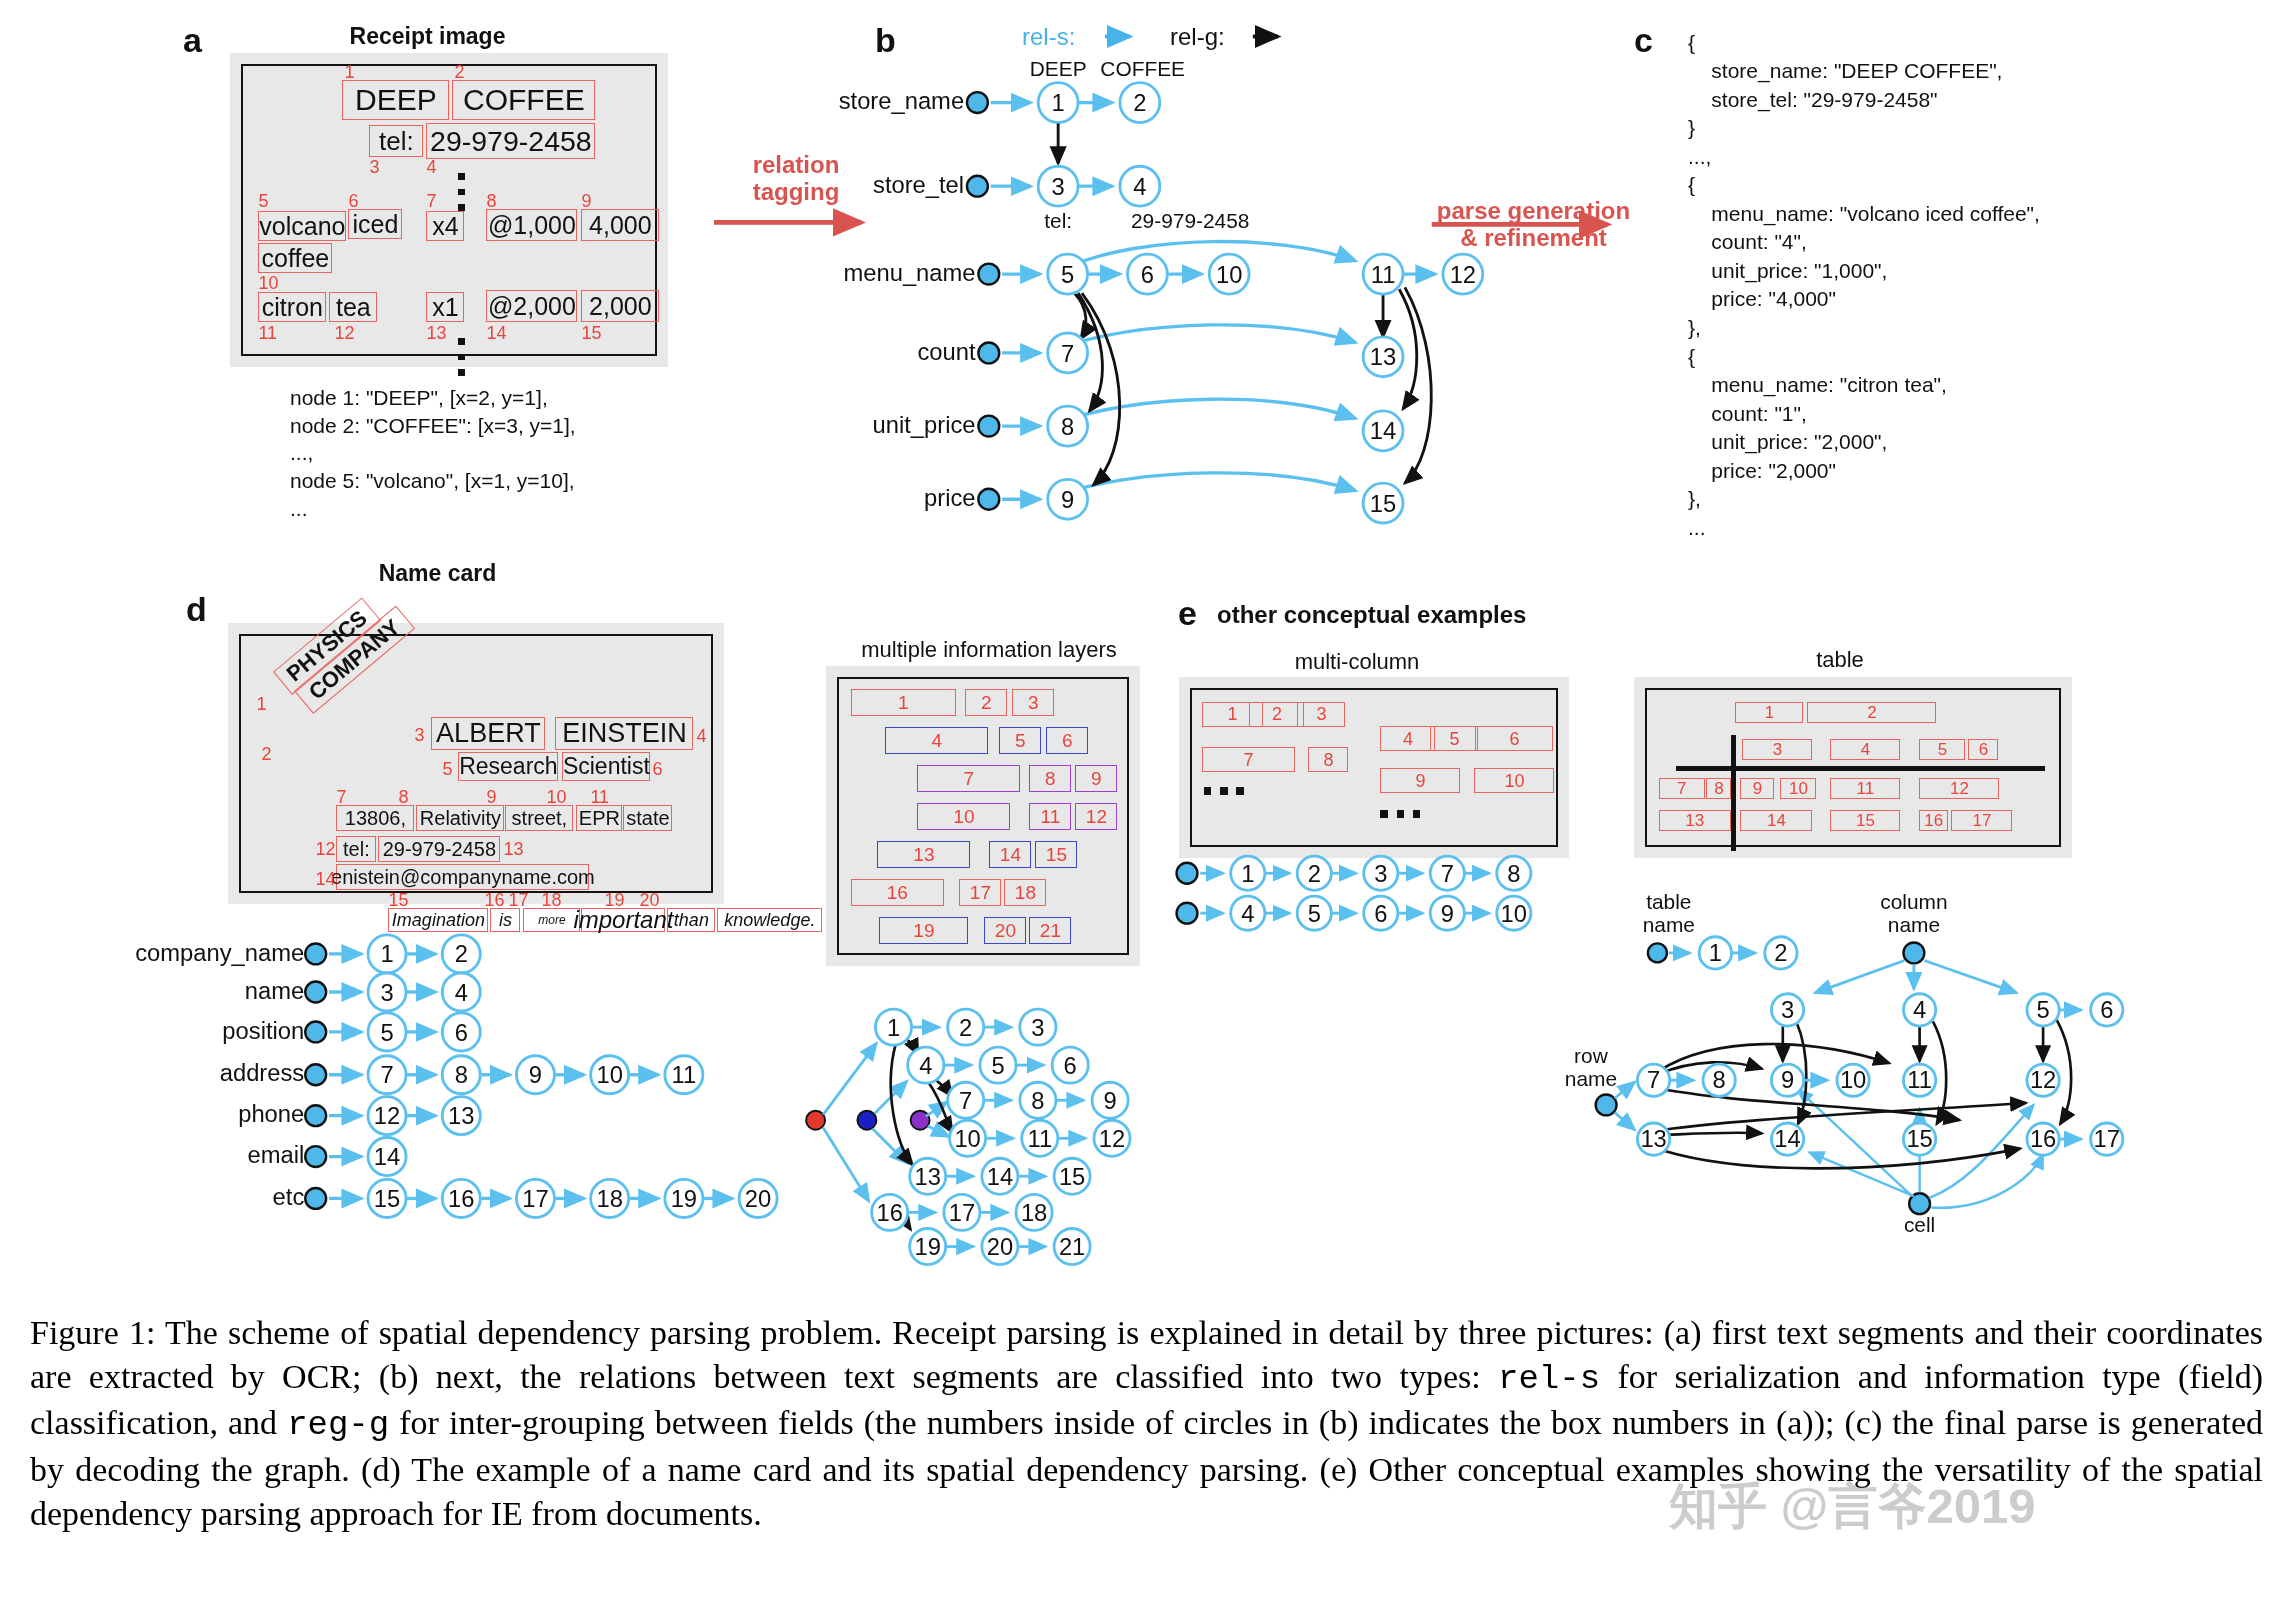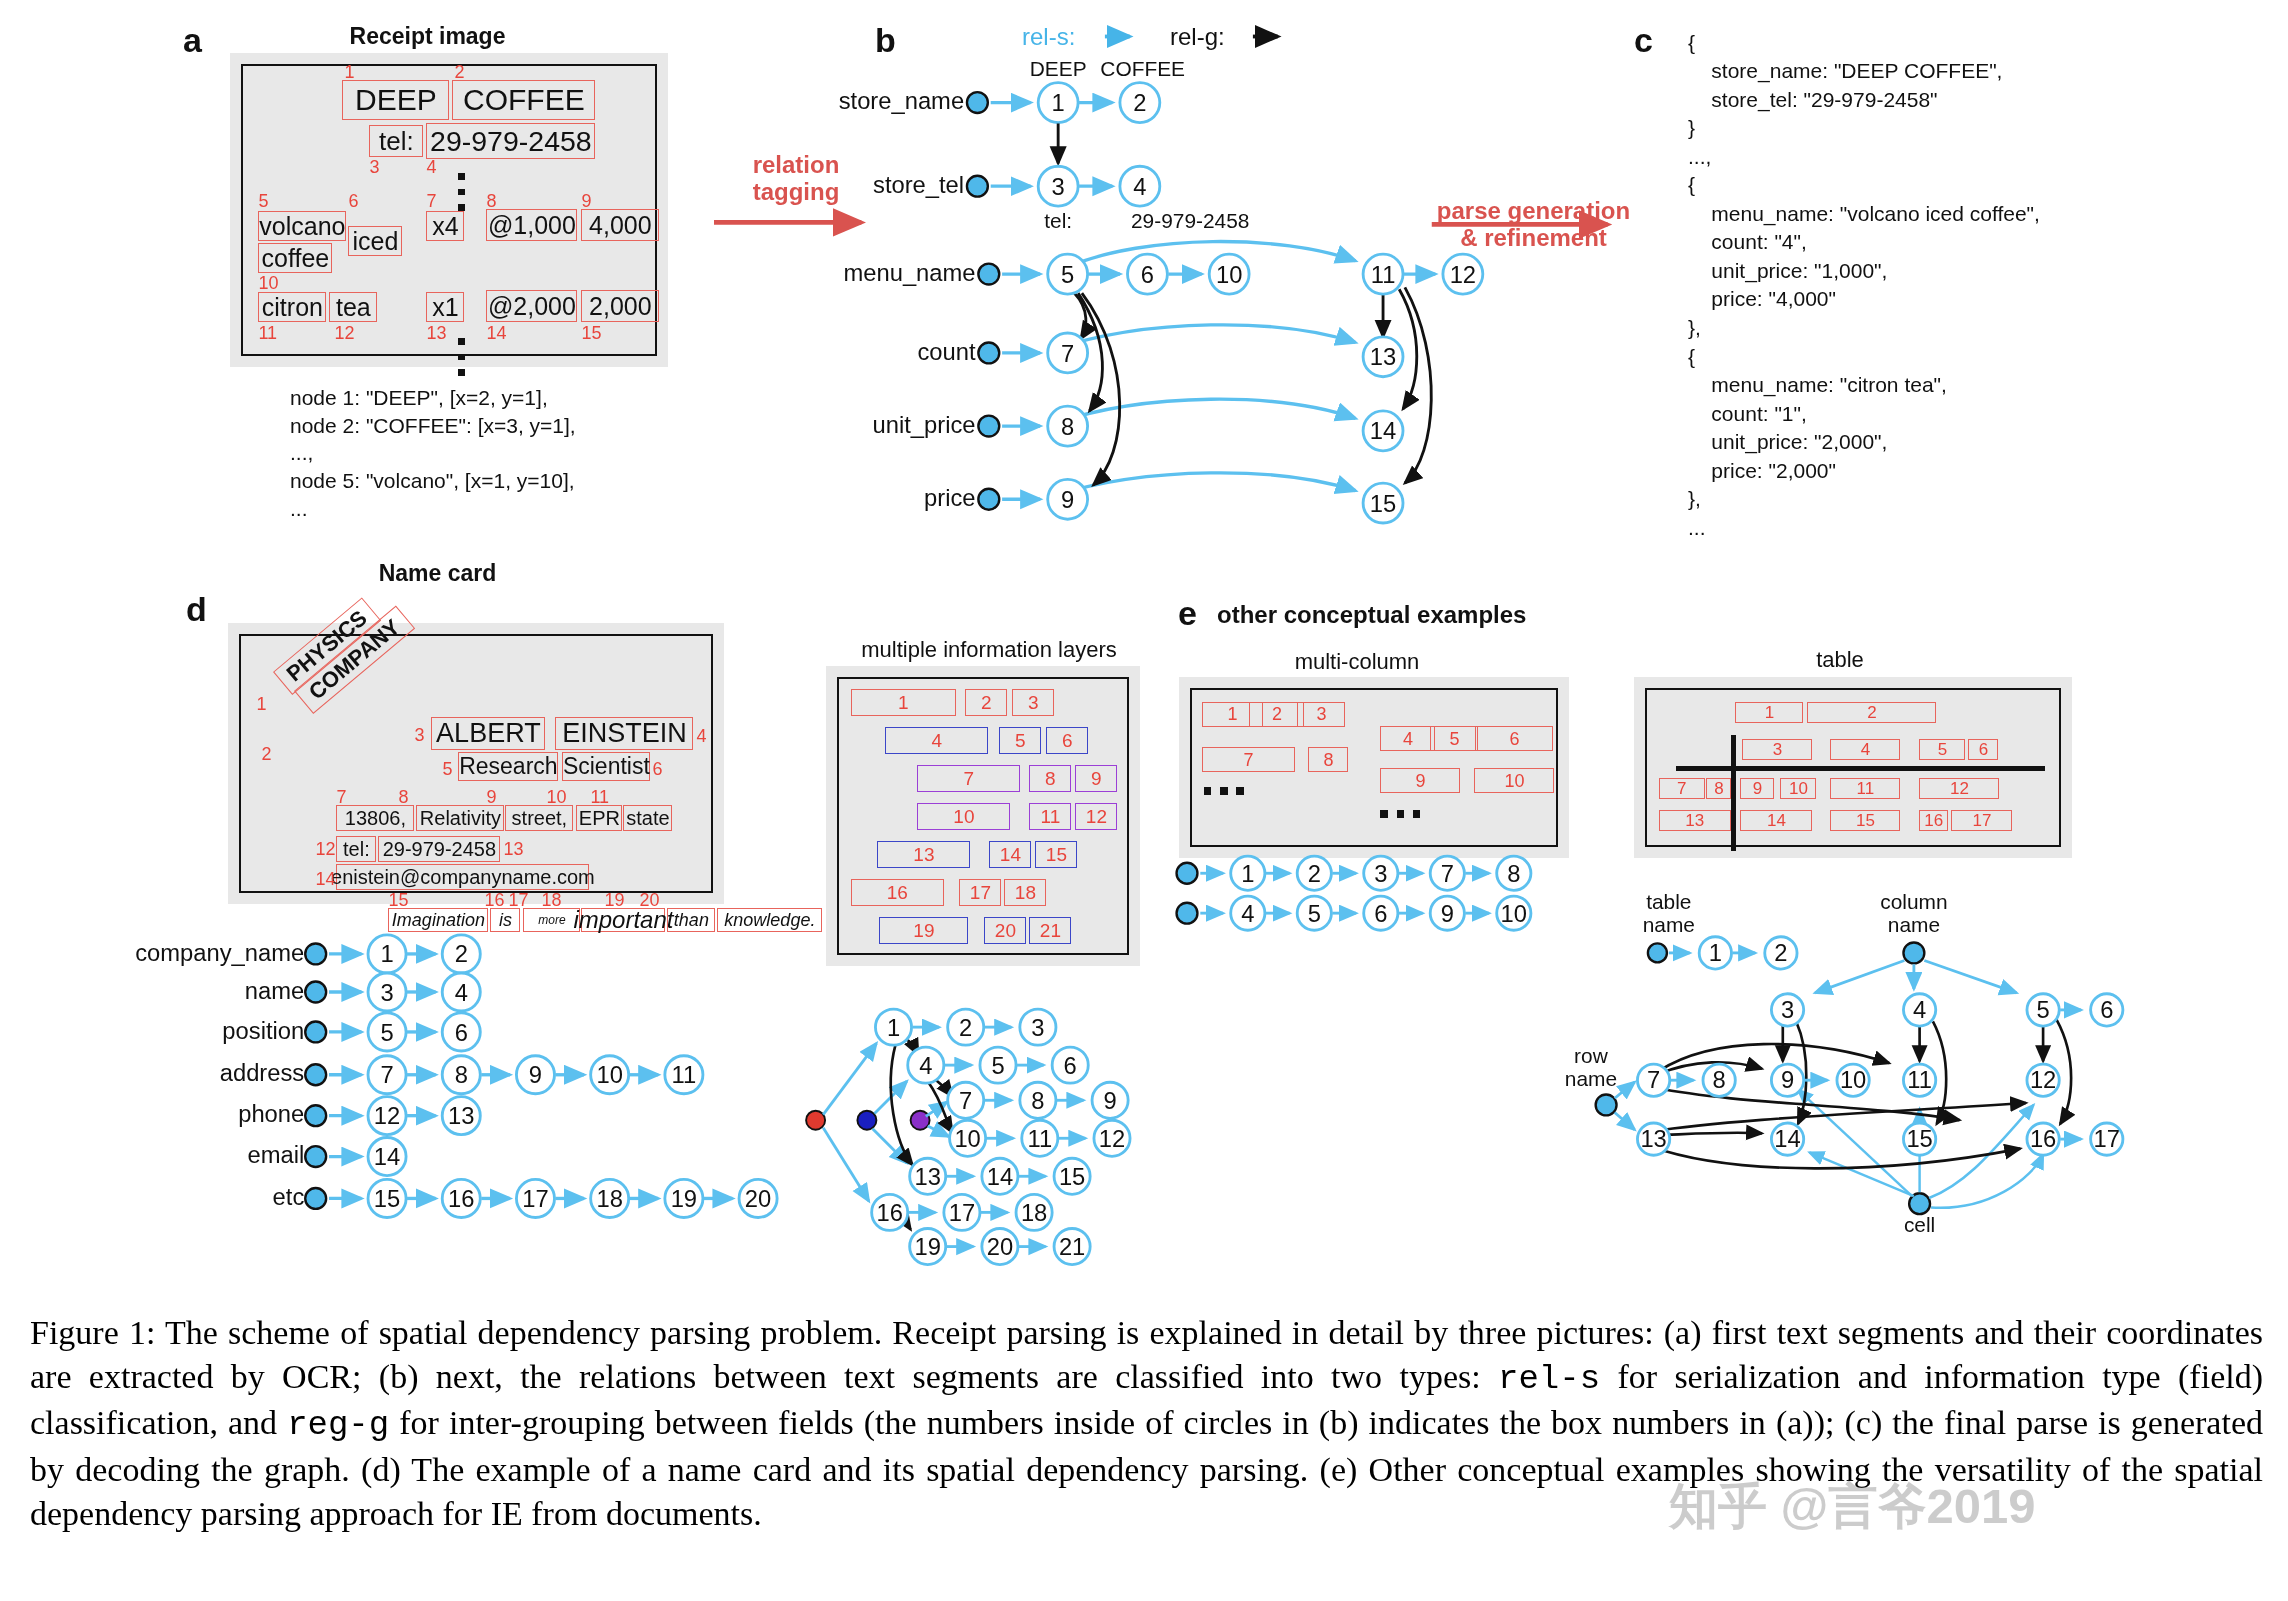--- a/index.html
+++ b/index.html
@@ -108,21 +108,21 @@
 
     <div class="vdots" style="left:215px;top:107px;">
         <span></span>
         <span></span>
         <span></span>
       </div>
 
     <div class="obox" style="left:15px;top:145px;width:88px;height:30px;">volcano</div>
     <div class="idx" style="left:15px;top:126px;">5</div>
 
-    <div class="obox" style="left:105px;top:160px;width:54px;height:30px;">iced</div>
+    <div class="obox" style="left:105px;top:143px;width:54px;height:30px;">iced</div>
     <div class="idx" style="left:105px;top:126px;">6</div>
 
     <div class="obox" style="left:183px;top:145px;width:38px;height:30px;">x4</div>
     <div class="idx" style="left:183px;top:126px;">7</div>
 
     <div class="obox" style="left:243px;top:143px;width:91px;height:32px;">@1,000</div>
     <div class="idx" style="left:243px;top:126px;">8</div>
 
     <div class="obox" style="left:338px;top:143px;width:78px;height:32px;">4,000</div>
     <div class="idx" style="left:338px;top:126px;">9</div>

